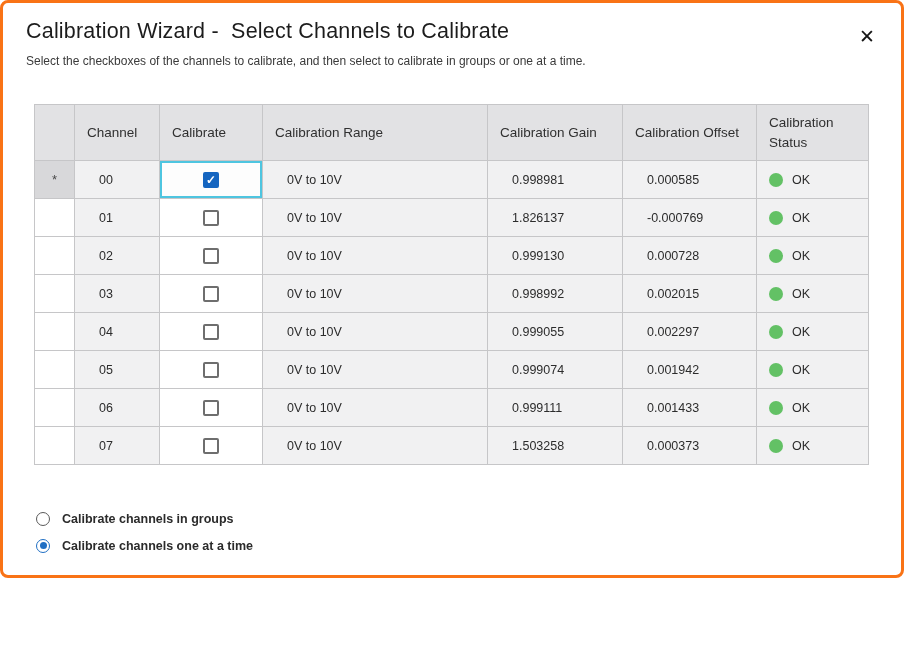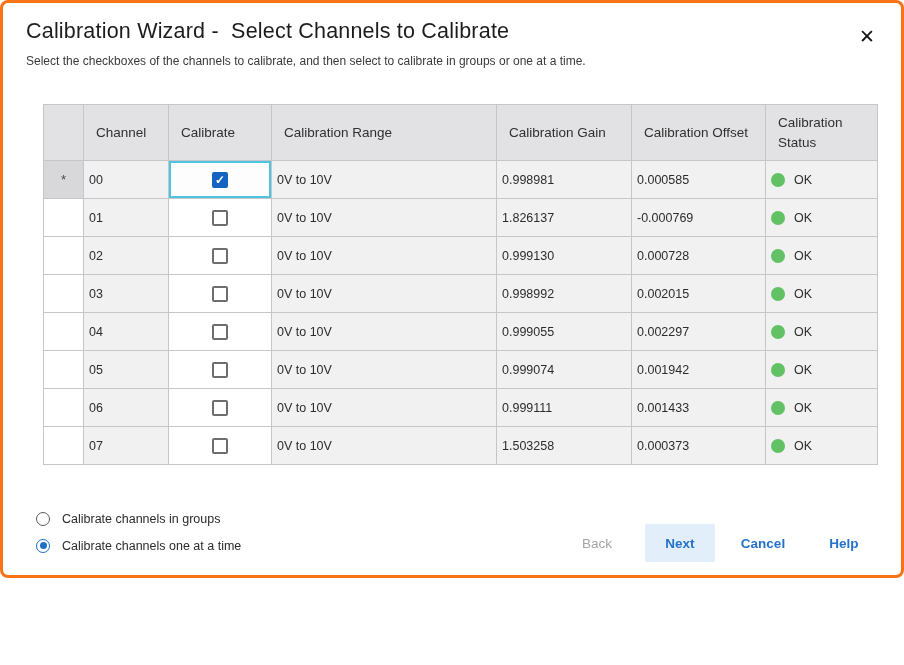--- a/index.html
+++ b/index.html
@@ -31,21 +31,21 @@
     border: none; background: transparent;
     font-size: 19px; color: #151515;
     cursor: pointer; line-height: 28px; text-align: center;
   }
   .subtitle {
     margin: 10px 23px 6px 23px;
     font-size: 12px;
     color: #3a3a3a;
   }
   table {
-    margin: 36px 0 0 40px;
+    margin: 36px 0 0 31px;
     border-collapse: collapse;
     table-layout: fixed;
     width: 834px;
     background: #fff;
   }
   th, td { border: 1px solid var(--grid-border); }
   thead th {
     background: var(--header-bg);
     height: 56px;
     font-size: 13.5px;
@@ -56,21 +56,21 @@
     padding: 6px 10px 6px 12px;
     line-height: 1.45;
   }
   thead th.corner { padding: 0; }
   tbody tr { height: 38px; }
   tbody td {
     background: var(--cell-bg);
     font-size: 12.5px;
     color: #2c2c2c;
     vertical-align: middle;
-    padding-left: 5px;
+    padding-left: 24px;
   }
   td.rowhdr {
     background: #fff;
     text-align: center;
     padding: 0;
     font-size: 13px;
     color: #4a4a4a;
   }
   tr.current td.rowhdr { background: var(--current-rowheader-bg); }
   td.cb-cell { text-align: center; padding: 0; background: #fff; }
@@ -88,33 +88,34 @@
     line-height: 13px;
     font-size: 12px;
     font-weight: bold;
     color: #fff;
     cursor: pointer;
   }
   .checkbox.checked {
     background: var(--checkbox-checked);
     border-color: var(--checkbox-checked);
   }
-  td.status-cell { }
+  td.status-cell { padding-left: 12px; }
   .status-wrap { display: flex; align-items: center; gap: 9px; }
   .dot {
     width: 14px; height: 14px; border-radius: 50%;
     background: var(--status-ok);
     display: inline-block;
   }
   .options { margin: 40px 0 0 33px; }
   .option {
     display: flex; align-items: center; gap: 12px;
     height: 27px;
     font-size: 12.5px; color: #2b2b2b;
     cursor: pointer;
+    font-weight: bold;
   }
   .radio {
     width: 14px; height: 14px;
     border: 1px solid #5a5a5a;
     border-radius: 50%;
     background: #fff;
     position: relative;
     flex: 0 0 14px;
   }
   .radio.selected { border-color: var(--accent); }
@@ -300,20 +301,14 @@
     <div class="option">
       <span class="radio"></span>
       <span>Calibrate channels in groups</span>
     </div>
     <div class="option">
       <span class="radio selected"></span>
       <span>Calibrate channels one at a time</span>
     </div>
   </div>
 
-  <div class="footer">
-    <button class="btn back">Back</button>
-    <button class="btn next">Next</button>
-    <button class="btn">Cancel</button>
-    <button class="btn">Help</button>
-  </div>
 
 </div>
 
 </body></html>

